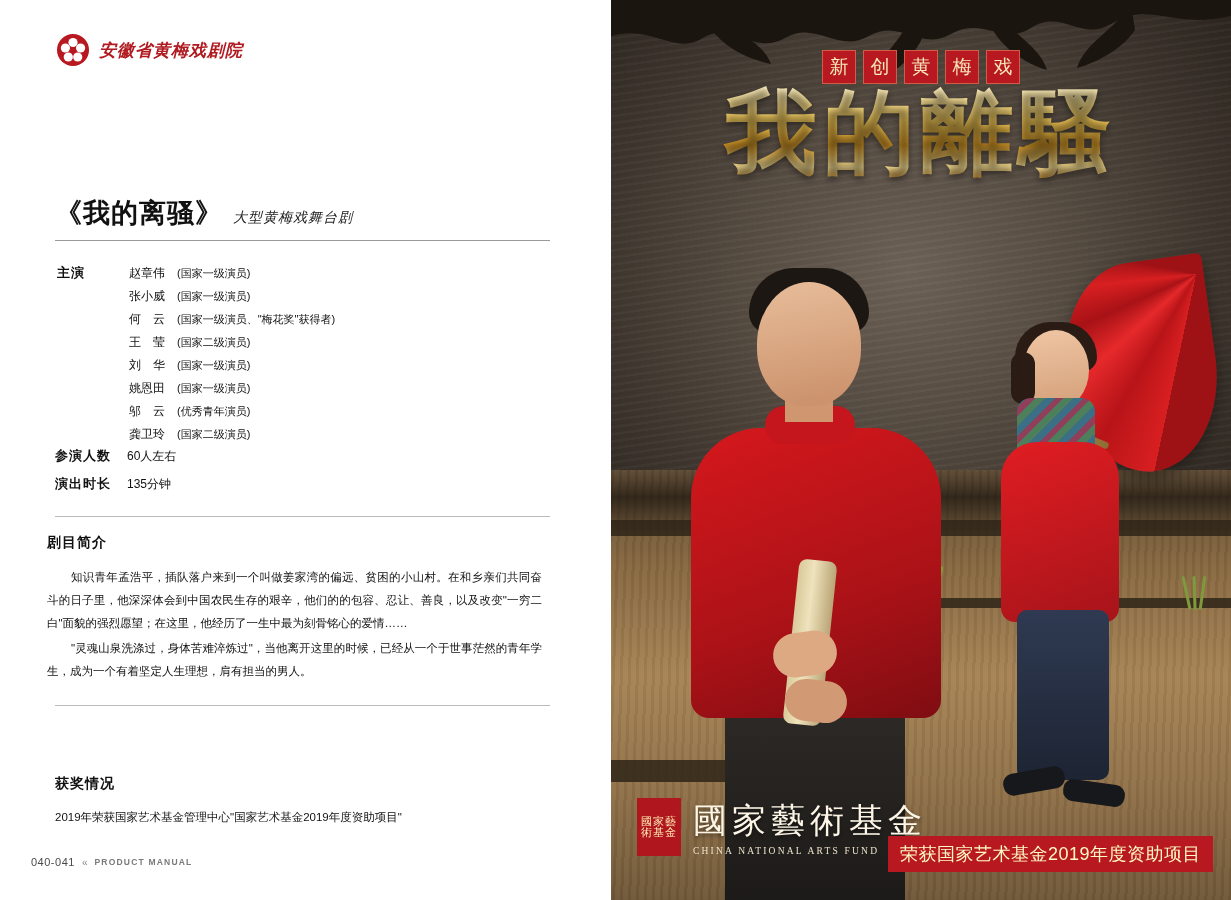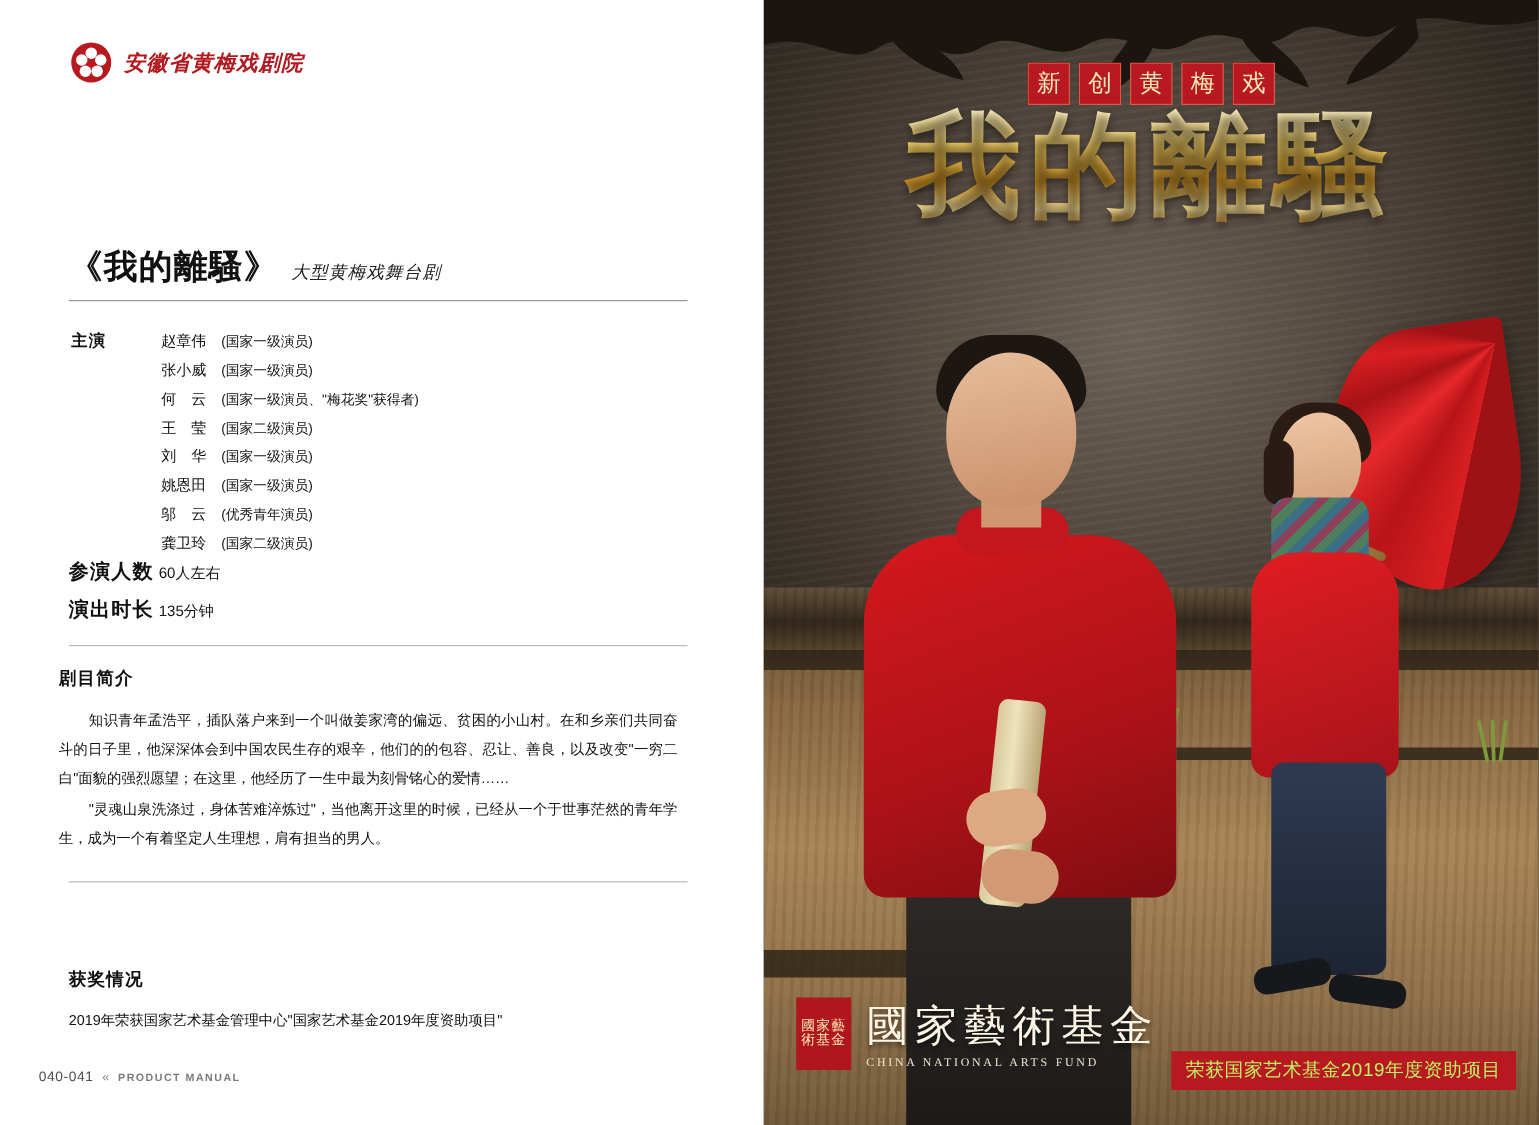--- a/index.html
+++ b/index.html
@@ -134,21 +134,21 @@
   }
   .meta-row {
     display: flex;
     align-items: baseline;
     margin-bottom: 10px;
     font-size: 12px;
   }
   .meta-label {
     width: 72px;
     font-weight: bold;
-    font-size: 16px;
+    font-size: 13px;
     color: #111;
     letter-spacing: 1px;
     flex: none;
   }
   .meta-value {
     font-size: 12px;
     color: #111;
   }
 
   .syn-rule { position: absolute; left: 55px; top: 516px; }
@@ -424,22 +424,22 @@
     font-size: 9.5px;
     color: #efe3cc;
     letter-spacing: 2.2px;
     margin-top: 2px;
   }
   .award-banner {
     position: absolute;
     right: 18px;
     bottom: 28px;
     background: #b8181f;
-    color: #bef264;
-    font-size: 15px;
+    color: #fef9c3;
+    font-size: 18px;
     padding: 6px 12px;
     letter-spacing: .5px;
     white-space: nowrap;
   }
 </style>
 </head>
 <body>
 
 <div class="page">
 
@@ -454,21 +454,21 @@
           <circle cx="21.7" cy="24" r="4.6" fill="#ffffff"></circle>
           <circle cx="12.3" cy="24" r="4.6" fill="#ffffff"></circle>
           <circle cx="9.4" cy="15" r="4.6" fill="#ffffff"></circle>
           <circle cx="17" cy="17" r="2.6" fill="#b8181f"></circle>
         </svg>
       </span>
       <span class="logo-text">安徽省黄梅戏剧院</span>
     </div>
 
     <div class="title-block">
-      <span class="main-title">《我的離騷》</span><span class="subtitle">大型黄梅戏舞台剧</span>
+      <span class="main-title">《我的离骚》</span><span class="subtitle">大型黄梅戏舞台剧</span>
     </div>
     <hr class="rule title-rule">
 
     <div class="cast-block">
       <div class="cast-row">
         <span class="cast-label">主演</span>
         <span class="cast-name">赵章伟</span>
         <span class="cast-credit">(国家一级演员)</span>
       </div>
       <div class="cast-row">

